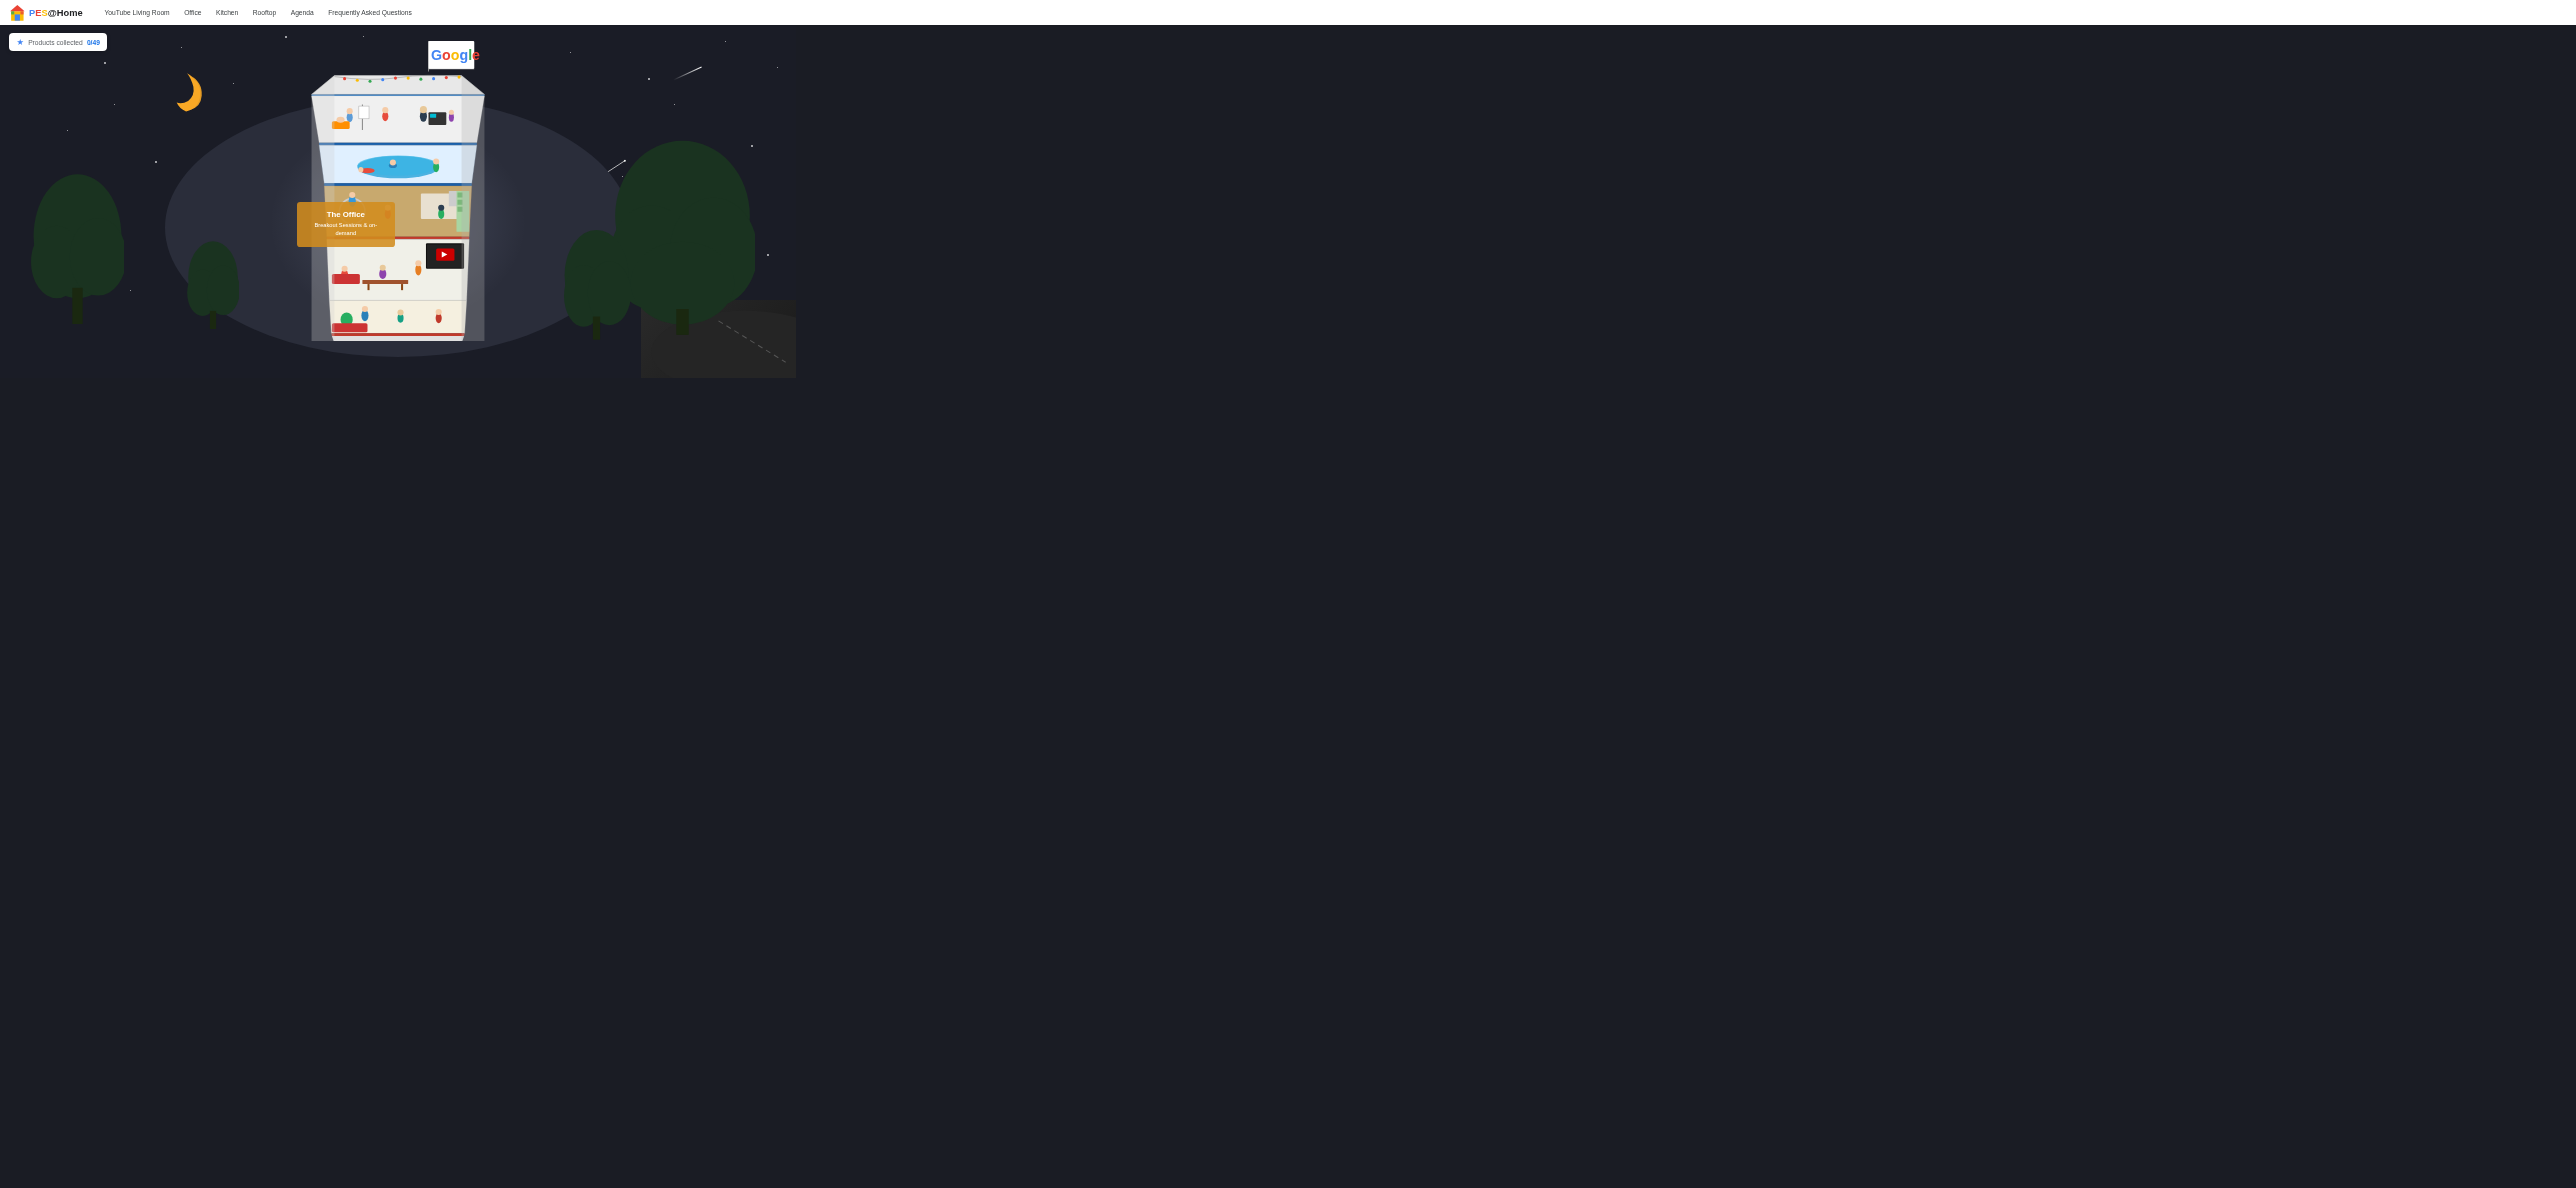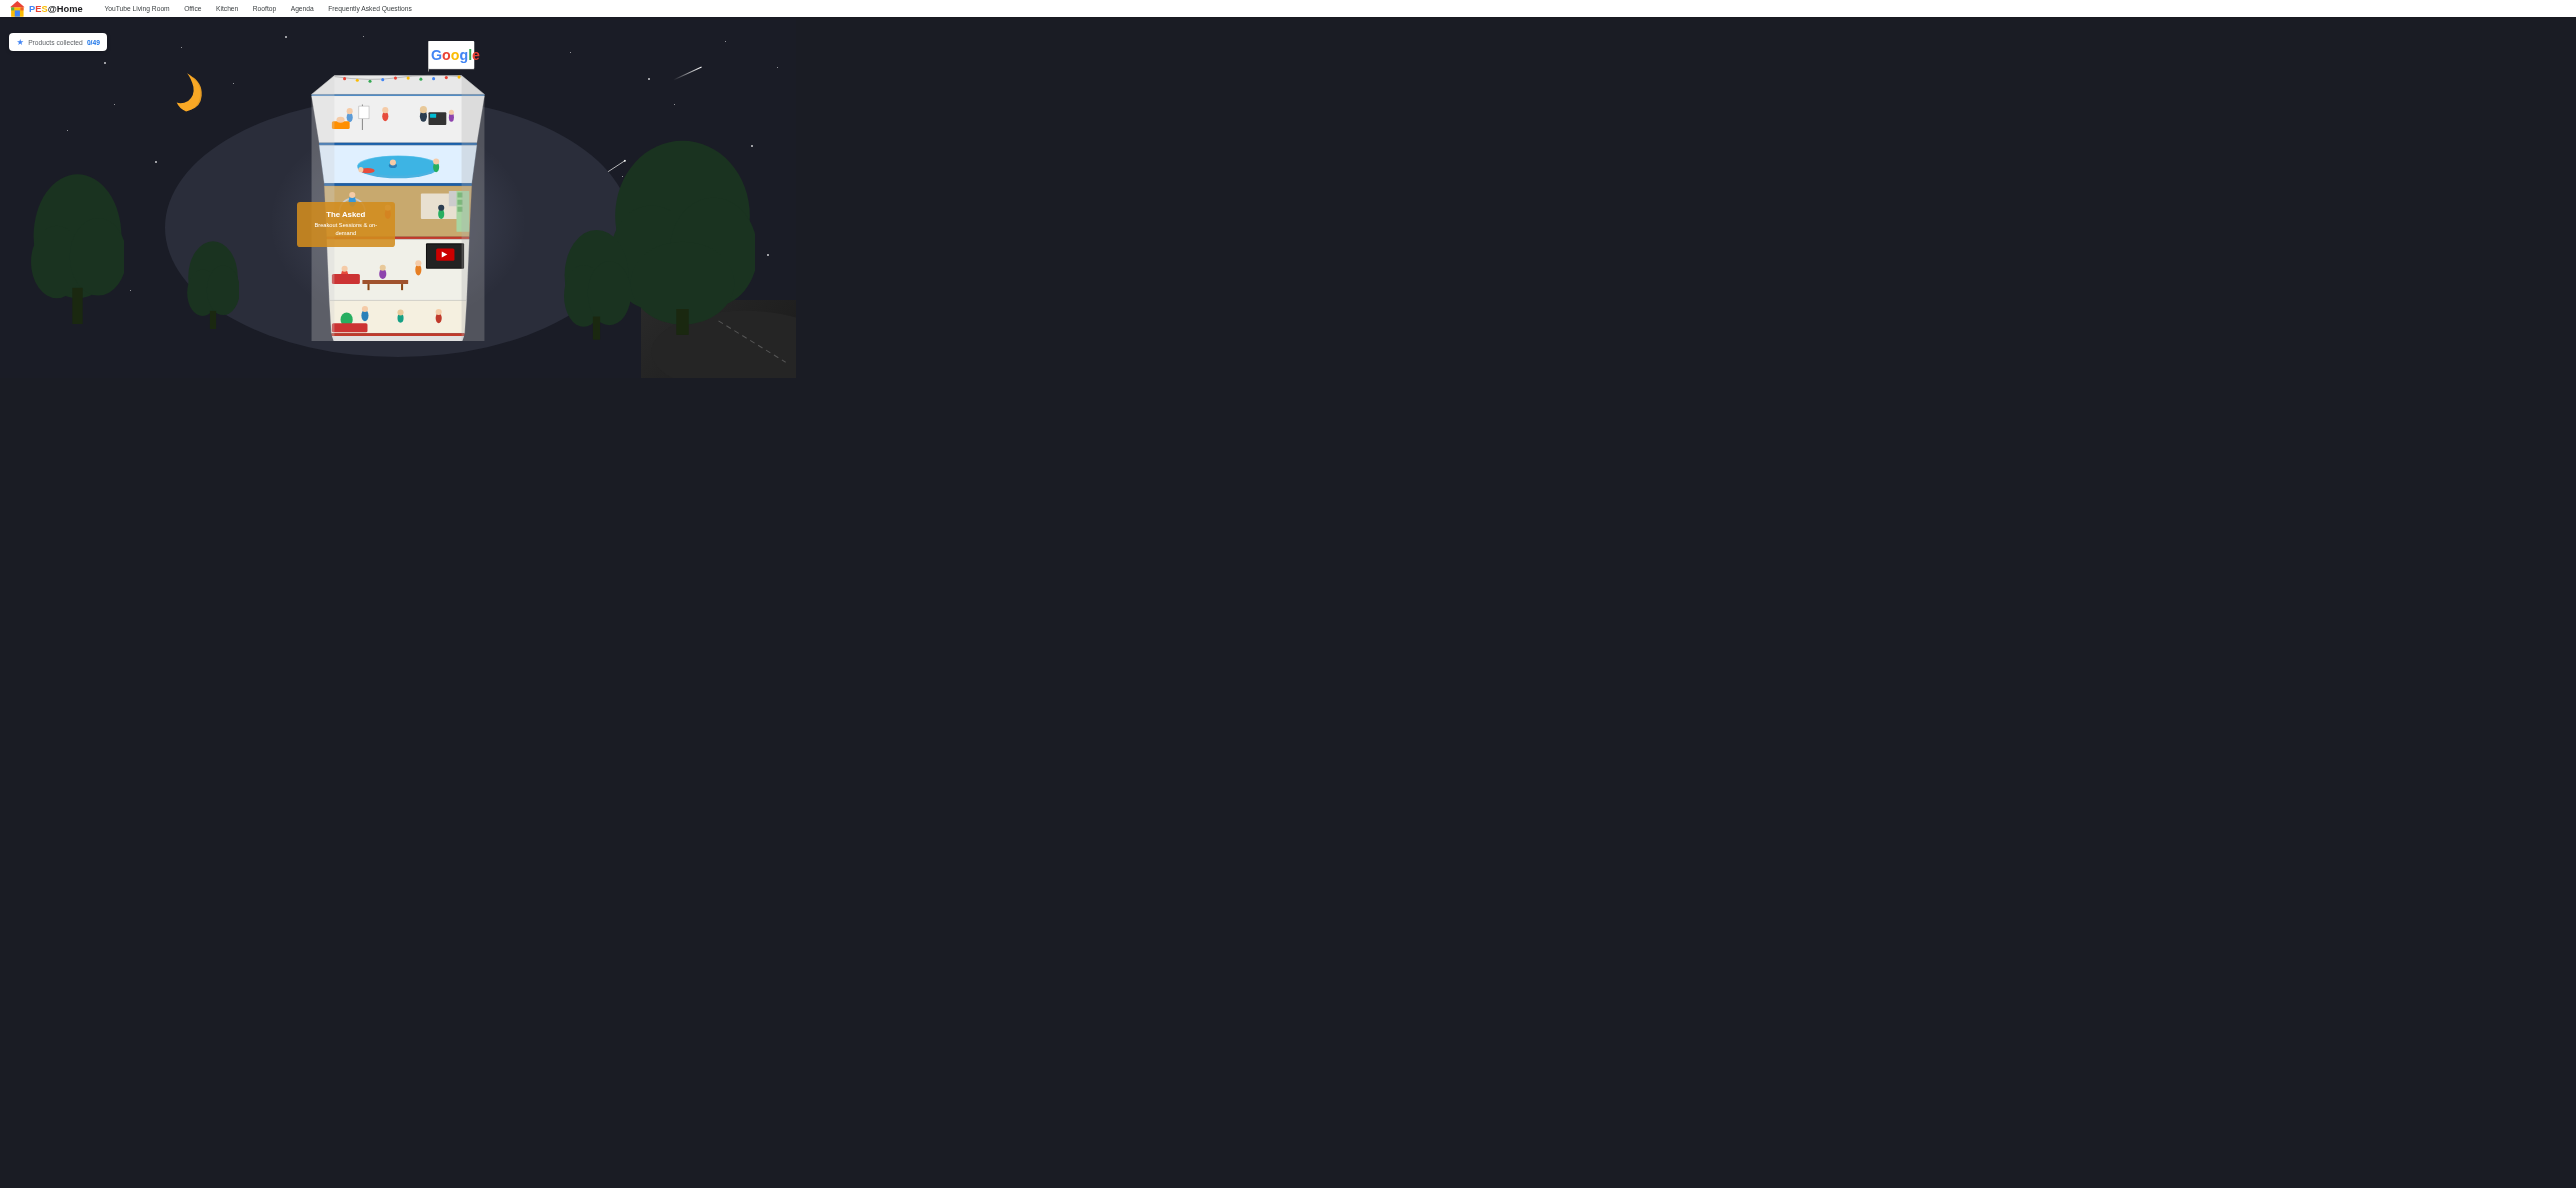--- a/index.html
+++ b/index.html
@@ -11,21 +11,21 @@
       font-family: 'Google Sans', Arial, sans-serif;
       background: #1a1c24;
     }
 
     
     #navbar {
       position: fixed;
       top: 0;
       left: 0;
       width: 100%;
-      height: 17px;
+      height: 25px;
       background: #fff;
       display: flex;
       align-items: center;
       padding: 0 8.3px;
       z-index: 100;
       box-shadow: 0 0.5px 1.6px rgba(0,0,0,0.15);
     }
 
     #logo {
       display: flex;
@@ -476,19 +476,19 @@
       <polygon points="55,580 315,580 310,595 60,595" fill="#e0e0e0"></polygon>
       <polygon points="60,595 310,595 305,600 65,600" fill="#cccccc"></polygon>
 
       <polygon points="15,105 60,68 60,590 15,590" fill="#d0d0d0" opacity="0.3"></polygon>
 
       <polygon points="355,105 310,68 310,595 355,600" fill="#b0b0b0" opacity="0.3"></polygon>
     </svg>
 
     
     <div id="office-label">
-      <h3>The Asked</h3>
+      <h3>The Office</h3>
       <p>Breakout Sessions &amp; on-demand</p>
     </div>
   </div>
 
 </div>
 
 
 </body></html>

